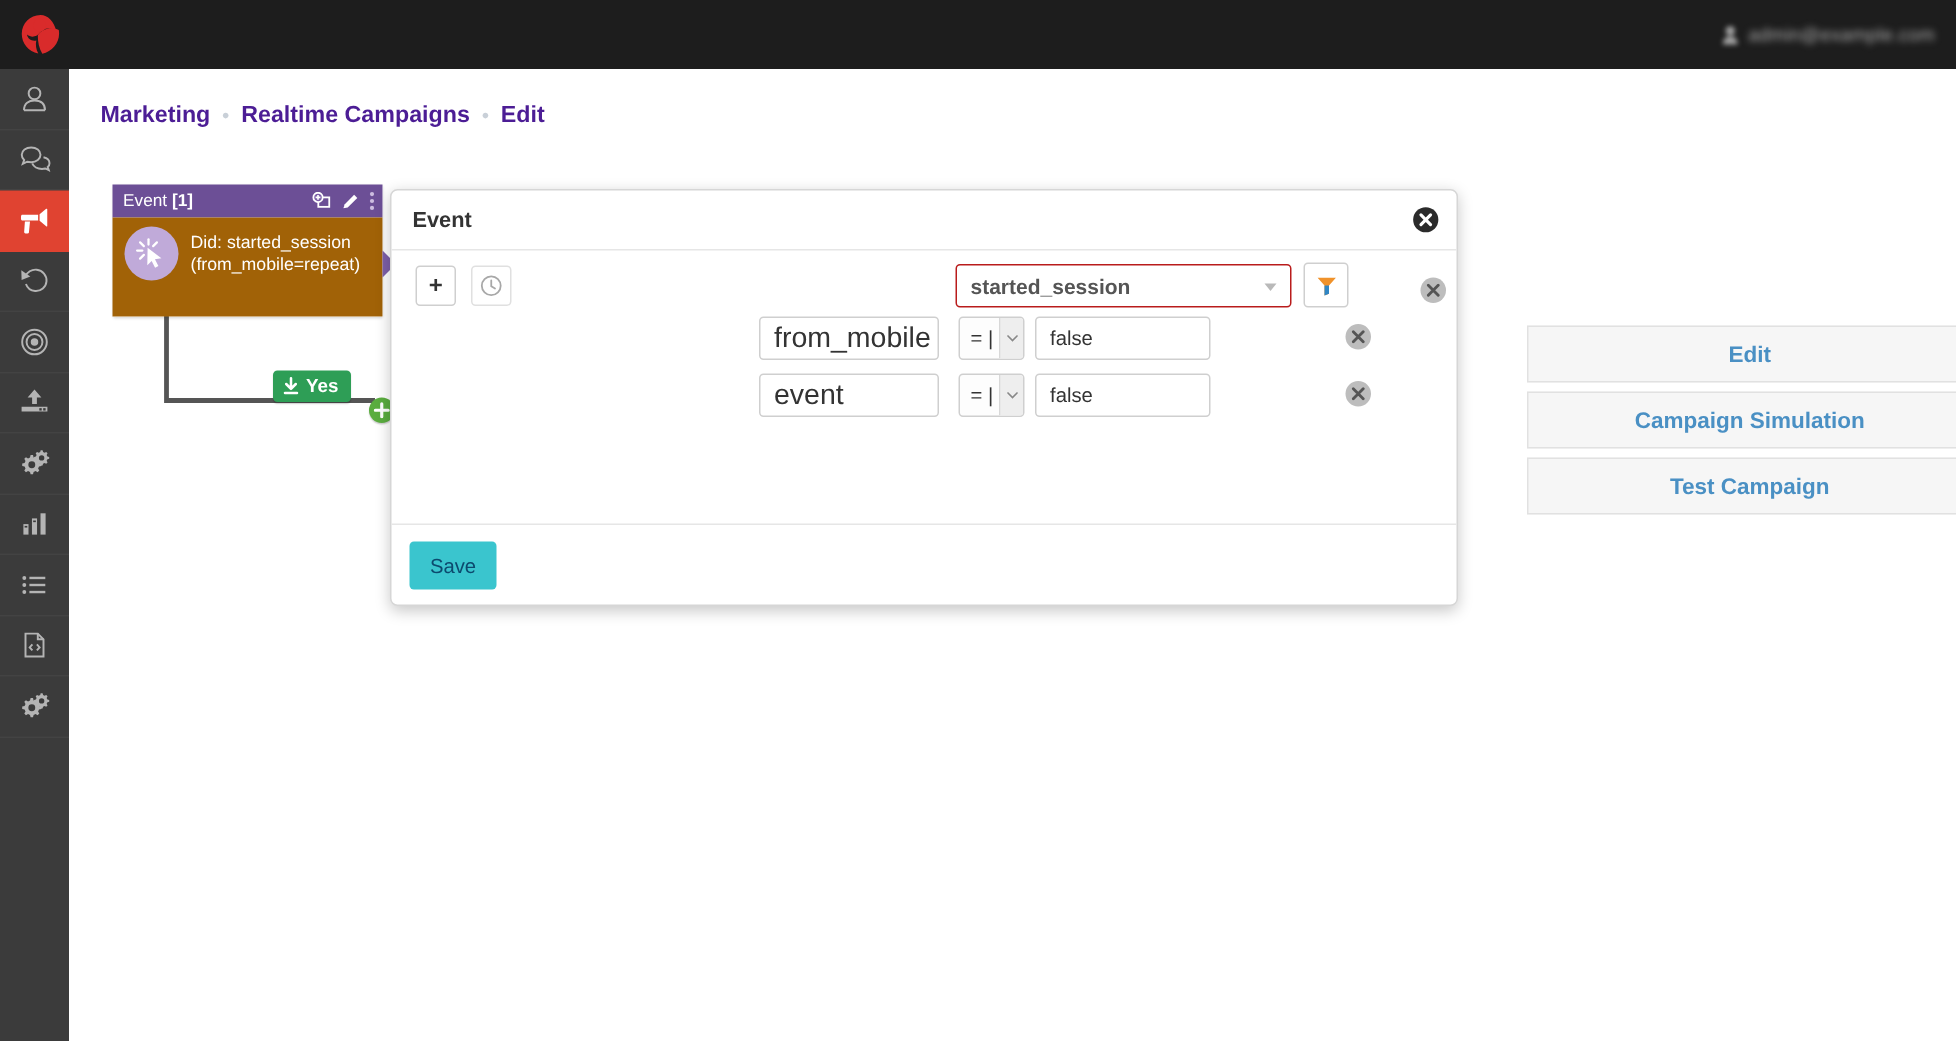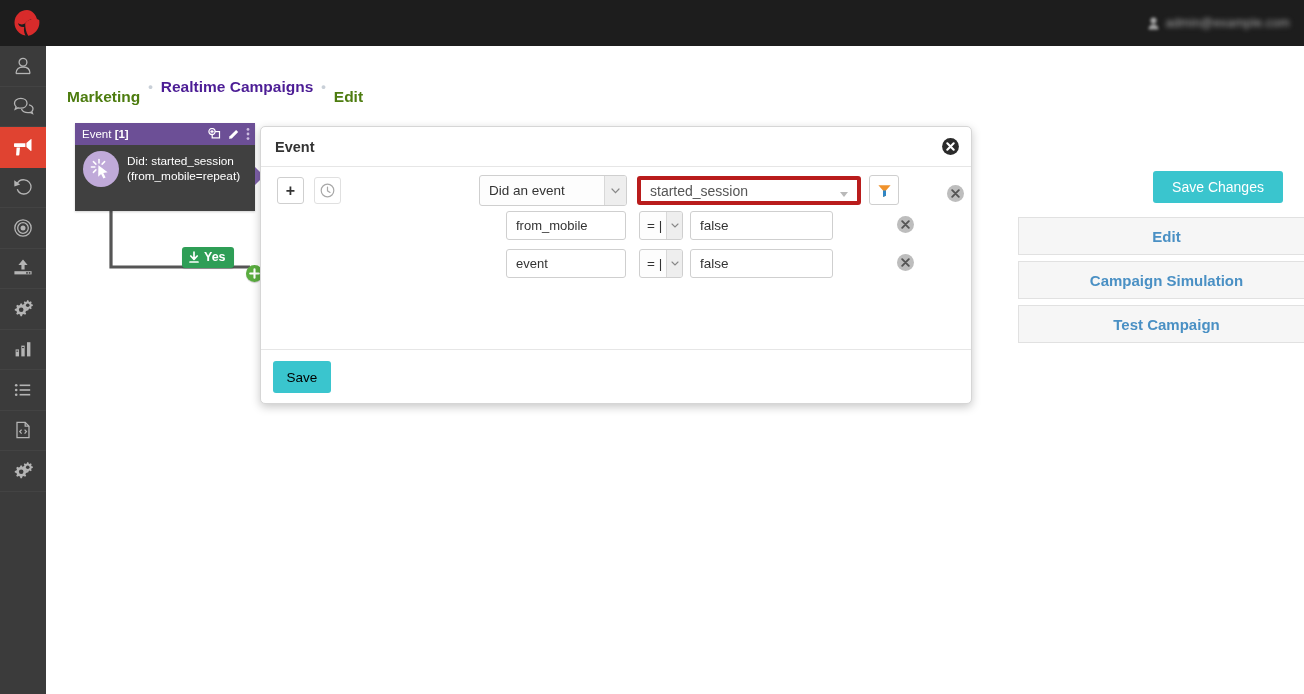--- a/index.html
+++ b/index.html
@@ -68,21 +68,21 @@
     background: #ffffff;
   }
 
   
   .breadcrumb {
     position: absolute; left: 21px; top: 22px;
     display: flex; align-items: center;
     font-size: 15.5px; font-weight: bold;
     white-space: nowrap;
   }
-  .bc-muted { color: #4d7c0f; margin-top: 20px; }
+  .bc-muted { color: #4c1d95; }
   .bc-link  { color: #4c1d95; cursor: pointer; }
   .bc-sep {
     color: #c9d0d8; margin: 0 8px; font-size: 13px;
     position: relative; top: -1px;
   }
 
   
   .node {
     position: absolute; left: 29px; top: 77px;
     width: 180px;
@@ -92,21 +92,21 @@
     height: 22px; background: #6c4f96;
     display: flex; align-items: center;
     padding: 0 5px 0 7px; gap: 6px;
   }
   .node-head .nh-title {
     color: #ffffff; font-size: 11.5px; flex: 1; white-space: nowrap;
   }
   .node-head .nh-title b { font-weight: bold; }
   .nh-btn { display: flex; align-items: center; cursor: pointer; }
   .node-body {
-    background: #404040; min-height: 56px;
+    background: #a16207; min-height: 56px;
     display: flex; align-items: center; gap: 8px;
     padding: 6px 6px 24px 8px;
     position: relative;
   }
   .node-avatar {
     width: 36px; height: 36px; border-radius: 50%;
     background: #c0aad9; flex: 0 0 36px;
     display: flex; align-items: center; justify-content: center;
   }
   .node-text {
@@ -188,21 +188,21 @@
     width: 19px; height: 19px; cursor: pointer;
     display: flex; align-items: center; justify-content: center;
   }
   .modal-body { padding: 14px 0 0 0; height: 182px; position: relative; }
   .modal-foot {
     border-top: 1px solid #e6e6e6;
     height: 55px; display: flex; align-items: center;
     padding: 0 12px;
   }
   .btn-save {
-    background: #3ac5ce; color: #000000; border: none;
+    background: #3ac5ce; color: #0c4a6e; border: none;
     width: 58px; height: 32px; border-radius: 3px;
     font-size: 13.5px; cursor: pointer;
     font-family: "Liberation Sans", sans-serif;
   }
 
   
   .cond-row {
     display: flex; align-items: center;
     position: absolute; left: 16px; top: 10px;
   }
@@ -227,25 +227,25 @@
   .sel-native .caret-box {
     position: absolute; right: 0; top: 0; bottom: 0; width: 22px;
     background: #eeeeee; border-left: 1px solid #d8d8d8;
     border-radius: 0 2px 2px 0;
     display: flex; align-items: center; justify-content: center;
   }
 
   .sel-s2 {
     position: absolute; left: 376px; top: 9px;
     width: 224px; height: 29px;
-    border: 4px solid #b91c1c; background: #ffffff;
+    border: 1px solid #b91c1c; background: #ffffff;
     border-radius: 3px;
     display: flex; align-items: center;
     font-size: 14px; color: #555;
-    padding-left: 9px; cursor: pointer;
+    padding-left: 9px; cursor: pointer; font-weight: bold;
   }
   .sel-s2 .tri {
     position: absolute; right: 9px; top: 12px;
     width: 0; height: 0;
     border-left: 4px solid transparent;
     border-right: 4px solid transparent;
     border-top: 5px solid #b9b9b9;
   }
 
   .filter-btn {
@@ -265,21 +265,21 @@
   .x-chip-main { position: absolute; left: 686px; top: 18px; }
   .x-chip-r1   { position: absolute; left: 636px; top: 49px; }
   .x-chip-r2   { position: absolute; left: 636px; top: 87px; }
 
   .attr-row { position: absolute; left: 245px; }
   .attr-row.r1 { top: 44px; }
   .attr-row.r2 { top: 82px; }
   .attr-key {
     width: 120px; height: 29px;
     border: 1px solid #cfcfcf; border-radius: 3px; background: #fff;
-    font-size: 13px; color: #333;
+    font-size: 19px; color: #333;
     padding: 0 0 0 9px;
     font-family: "Liberation Sans", sans-serif;
     display: flex; align-items: center;
     position: absolute; left: 0; top: 0;
   }
   .attr-op {
     position: absolute; left: 133px; top: 0;
     width: 44px; height: 29px;
     border: 1px solid #cfcfcf; border-radius: 3px; background: #fdfdfd;
     font-size: 13.5px; color: #333;
@@ -288,21 +288,21 @@
     cursor: pointer;
   }
   .attr-op .caret-box {
     position: absolute; right: 0; top: 0; bottom: 0; width: 16px;
     background: #eeeeee; border-left: 1px solid #d8d8d8;
     border-radius: 0 2px 2px 0;
     display: flex; align-items: center; justify-content: center;
   }
   .attr-val {
     position: absolute; left: 184px; top: 0;
-    width: 143px; height: 29px;
+    width: 117px; height: 29px;
     border: 1px solid #cfcfcf; border-radius: 3px; background: #fff;
     font-size: 13.5px; color: #333;
     display: flex; align-items: center;
     padding-left: 9px;
   }
 </style>
 </head>
 <body>
 
 <div class="topbar">
@@ -486,21 +486,20 @@
     </svg>
     <span>Yes</span>
   </div>
 
   <div class="plus-node">
     <svg width="11" height="11" viewBox="0 0 11 11">
       <path d="M5.5 1.2 L5.5 9.8 M1.2 5.5 L9.8 5.5" stroke="#ffffff" stroke-width="2.1" stroke-linecap="round"></path>
     </svg>
   </div>
 
-  <div class="save-changes">Save Changes</div>
 
   <div class="act-list">
     <div class="act-btn">Edit</div>
     <div class="act-btn">Campaign Simulation</div>
     <div class="act-btn">Test Campaign</div>
   </div>
 
   <div class="modal">
     <div class="modal-head">
       <span class="modal-title">Event</span>
@@ -519,28 +518,20 @@
           <span style="font-size:16px;font-weight:bold;color:#333;line-height:1">+</span>
         </div>
         <div class="sq-btn muted">
           <svg width="15" height="15" viewBox="0 0 15 15">
             <circle cx="7.5" cy="7.5" r="6.3" fill="none" stroke="#a8a8a8" stroke-width="1.2"></circle>
             <path d="M7.5 4 L7.5 7.8 L10 9.4" stroke="#a8a8a8" stroke-width="1.2" fill="none" stroke-linecap="round"></path>
           </svg>
         </div>
       </div>
 
-      <div class="sel-native">
-        <span>Did an event</span>
-        <span class="caret-box">
-          <svg width="9" height="6" viewBox="0 0 9 6">
-            <path d="M1 1 L4.5 4.6 L8 1" stroke="#888888" stroke-width="1.2" fill="none" stroke-linecap="round"></path>
-          </svg>
-        </span>
-      </div>
 
       <div class="sel-s2">
         <span>started_session</span>
         <span class="tri"></span>
       </div>
 
       <div class="filter-btn">
         <svg width="15" height="15" viewBox="0 0 15 15">
           <path d="M1.4 2.2 L13.6 2.2 L9 7.4 L9 12.8 L6 14 L6 7.4 Z" fill="#f0922b"></path>
           <path d="M6 7.4 L9 7.4 L9 12.8 L6 14 Z" fill="#2f86c5"></path>

